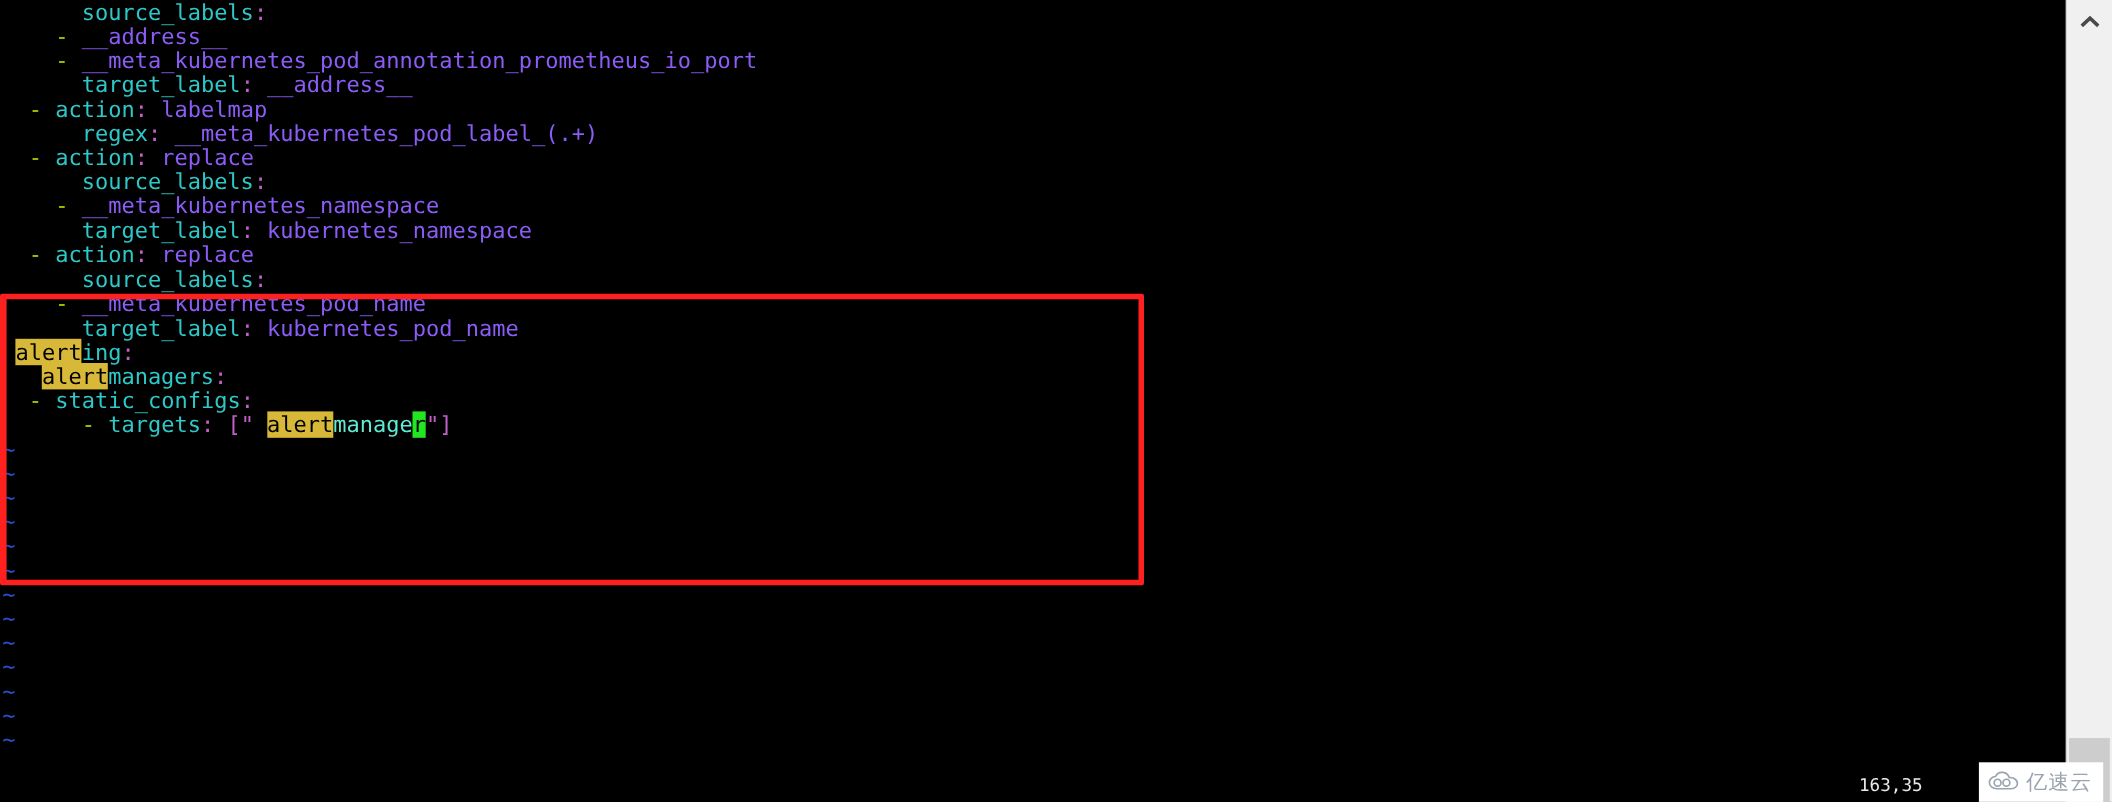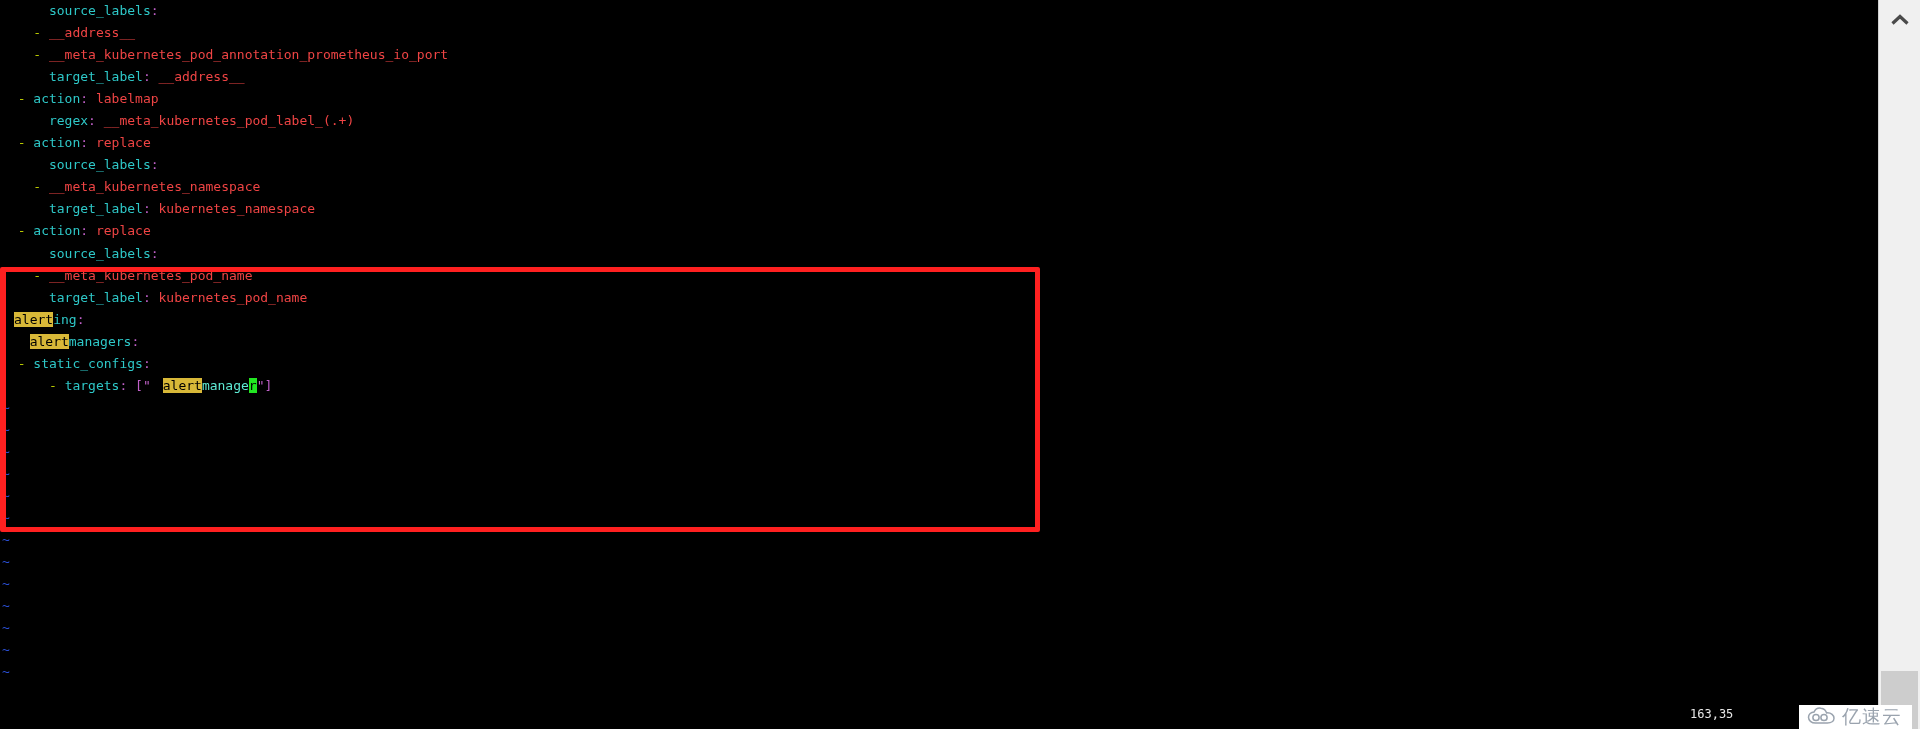--- a/index.html
+++ b/index.html
@@ -21,35 +21,35 @@
   }
 
   
   #terminal {
     position: absolute;
     left: 0;
     top: 0;
     width: 1878px;
     height: 729px;
     background: #000000;
-    font-size: 13px;
+    font-size: 20px;
     line-height: 22.05px;
     white-space: pre;
     letter-spacing: 0px;
   }
   .line {
     height: 22.05px;
     white-space: pre;
     padding-left: 2px;
   }
 
   
   .key      { color: #2ec8c8; }
   .colon    { color: #c060c8; }
-  .val      { color: #ef4444; }
+  .val      { color: #8b5cf6; }
   .dash     { color: #b8c800; }
   .punct    { color: #c060c8; }
   .redtxt   { color: #5eead4; }
   .tilde    { color: #2a4fd6; }
 
   
   .hl-cur   { background: #d8b838; color: #000000; margin-left: 12px; }
   .hl-sel   { background: #22e622; color: #000000; }
 
   
@@ -76,21 +76,21 @@
     color: #e8e8e8;
     font-size: 17.6px;
     line-height: 26px;
     white-space: pre;
   }
   #status-pos {
     position: absolute;
     left: 1690px;
     bottom: 2px;
     color: #e8e8e8;
-    font-size: 12px;
+    font-size: 16px;
     white-space: pre;
   }
   #status-scroll {
     position: absolute;
     left: 1838px;
     bottom: 2px;
     color: #e8e8e8;
     font-size: 17.6px;
     white-space: pre;
   }
@@ -124,21 +124,21 @@
     top: 671px;
     height: 58px;
     background: #cdcdcd;
   }
 
   
   #watermark {
     position: absolute;
     right: 8px;
     bottom: 0px;
-    height: 24px;
+    height: 36px;
     background: #ffffff;
     display: flex;
     align-items: center;
     padding: 0 10px 0 8px;
     gap: 5px;
   }
   #watermark .wm-text {
     color: #9aa3ae;
     font-size: 19px;
     font-family: "DejaVu Sans", "Liberation Sans", sans-serif;

